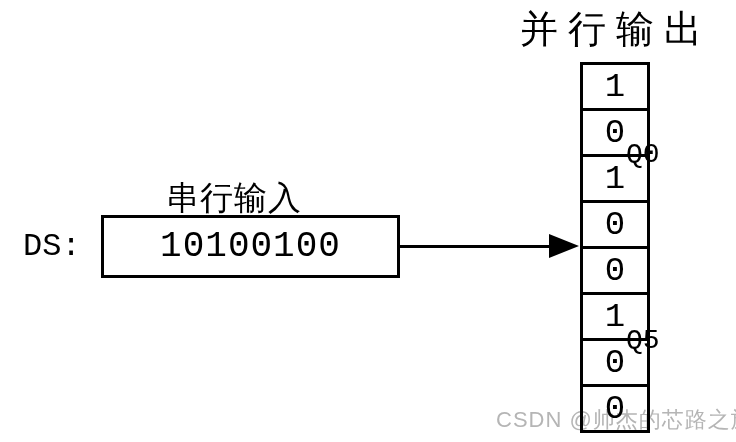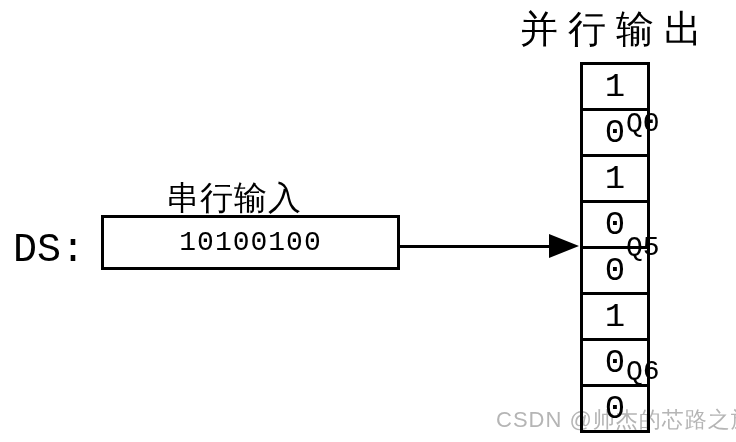--- a/index.html
+++ b/index.html
@@ -23,31 +23,31 @@
   }
   #serial-label {
     left: 166px; top: 154px;
     font-size: 33px;
     letter-spacing: 1px;
     white-space: nowrap;
     z-index: 2;
     margin-top: 22px;
   }
   #ds-label {
-    left: 13px; top: 228px;
-    font-size: 40px;
+    left: 23px; top: 228px;
+    font-size: 32px;
     white-space: nowrap;
     z-index: 2;
   }
   #ds-box {
     left: 101px; top: 215px;
-    width: 299px; height: 55px;
+    width: 299px; height: 63px;
     border: 3px solid #000000;
     display: flex; align-items: center; justify-content: center;
-    font-size: 28px;
+    font-size: 36px;
     letter-spacing: 1px;
     z-index: 2;
     background: transparent;
   }
   #arrow-line {
     left: 399px; top: 245px;
     width: 153px; height: 3px;
     background: #000000;
     z-index: 2;
   }
@@ -121,16 +121,15 @@
   <div class="cell">0</div>
   <div class="cell">0</div>
   <div class="cell">1</div>
   <div class="cell">0</div>
   <div class="cell">0</div>
 </div>
 
 <div class="abs" id="pin-labels">
   <div class="pin">Q0</div>
   <div class="pin">Q5</div>
-  <div class="pin">Q6</div>
 </div>
 
 <div class="abs" id="watermark">CSDN @帅杰的芯路之旅</div>
 
 </body></html>

